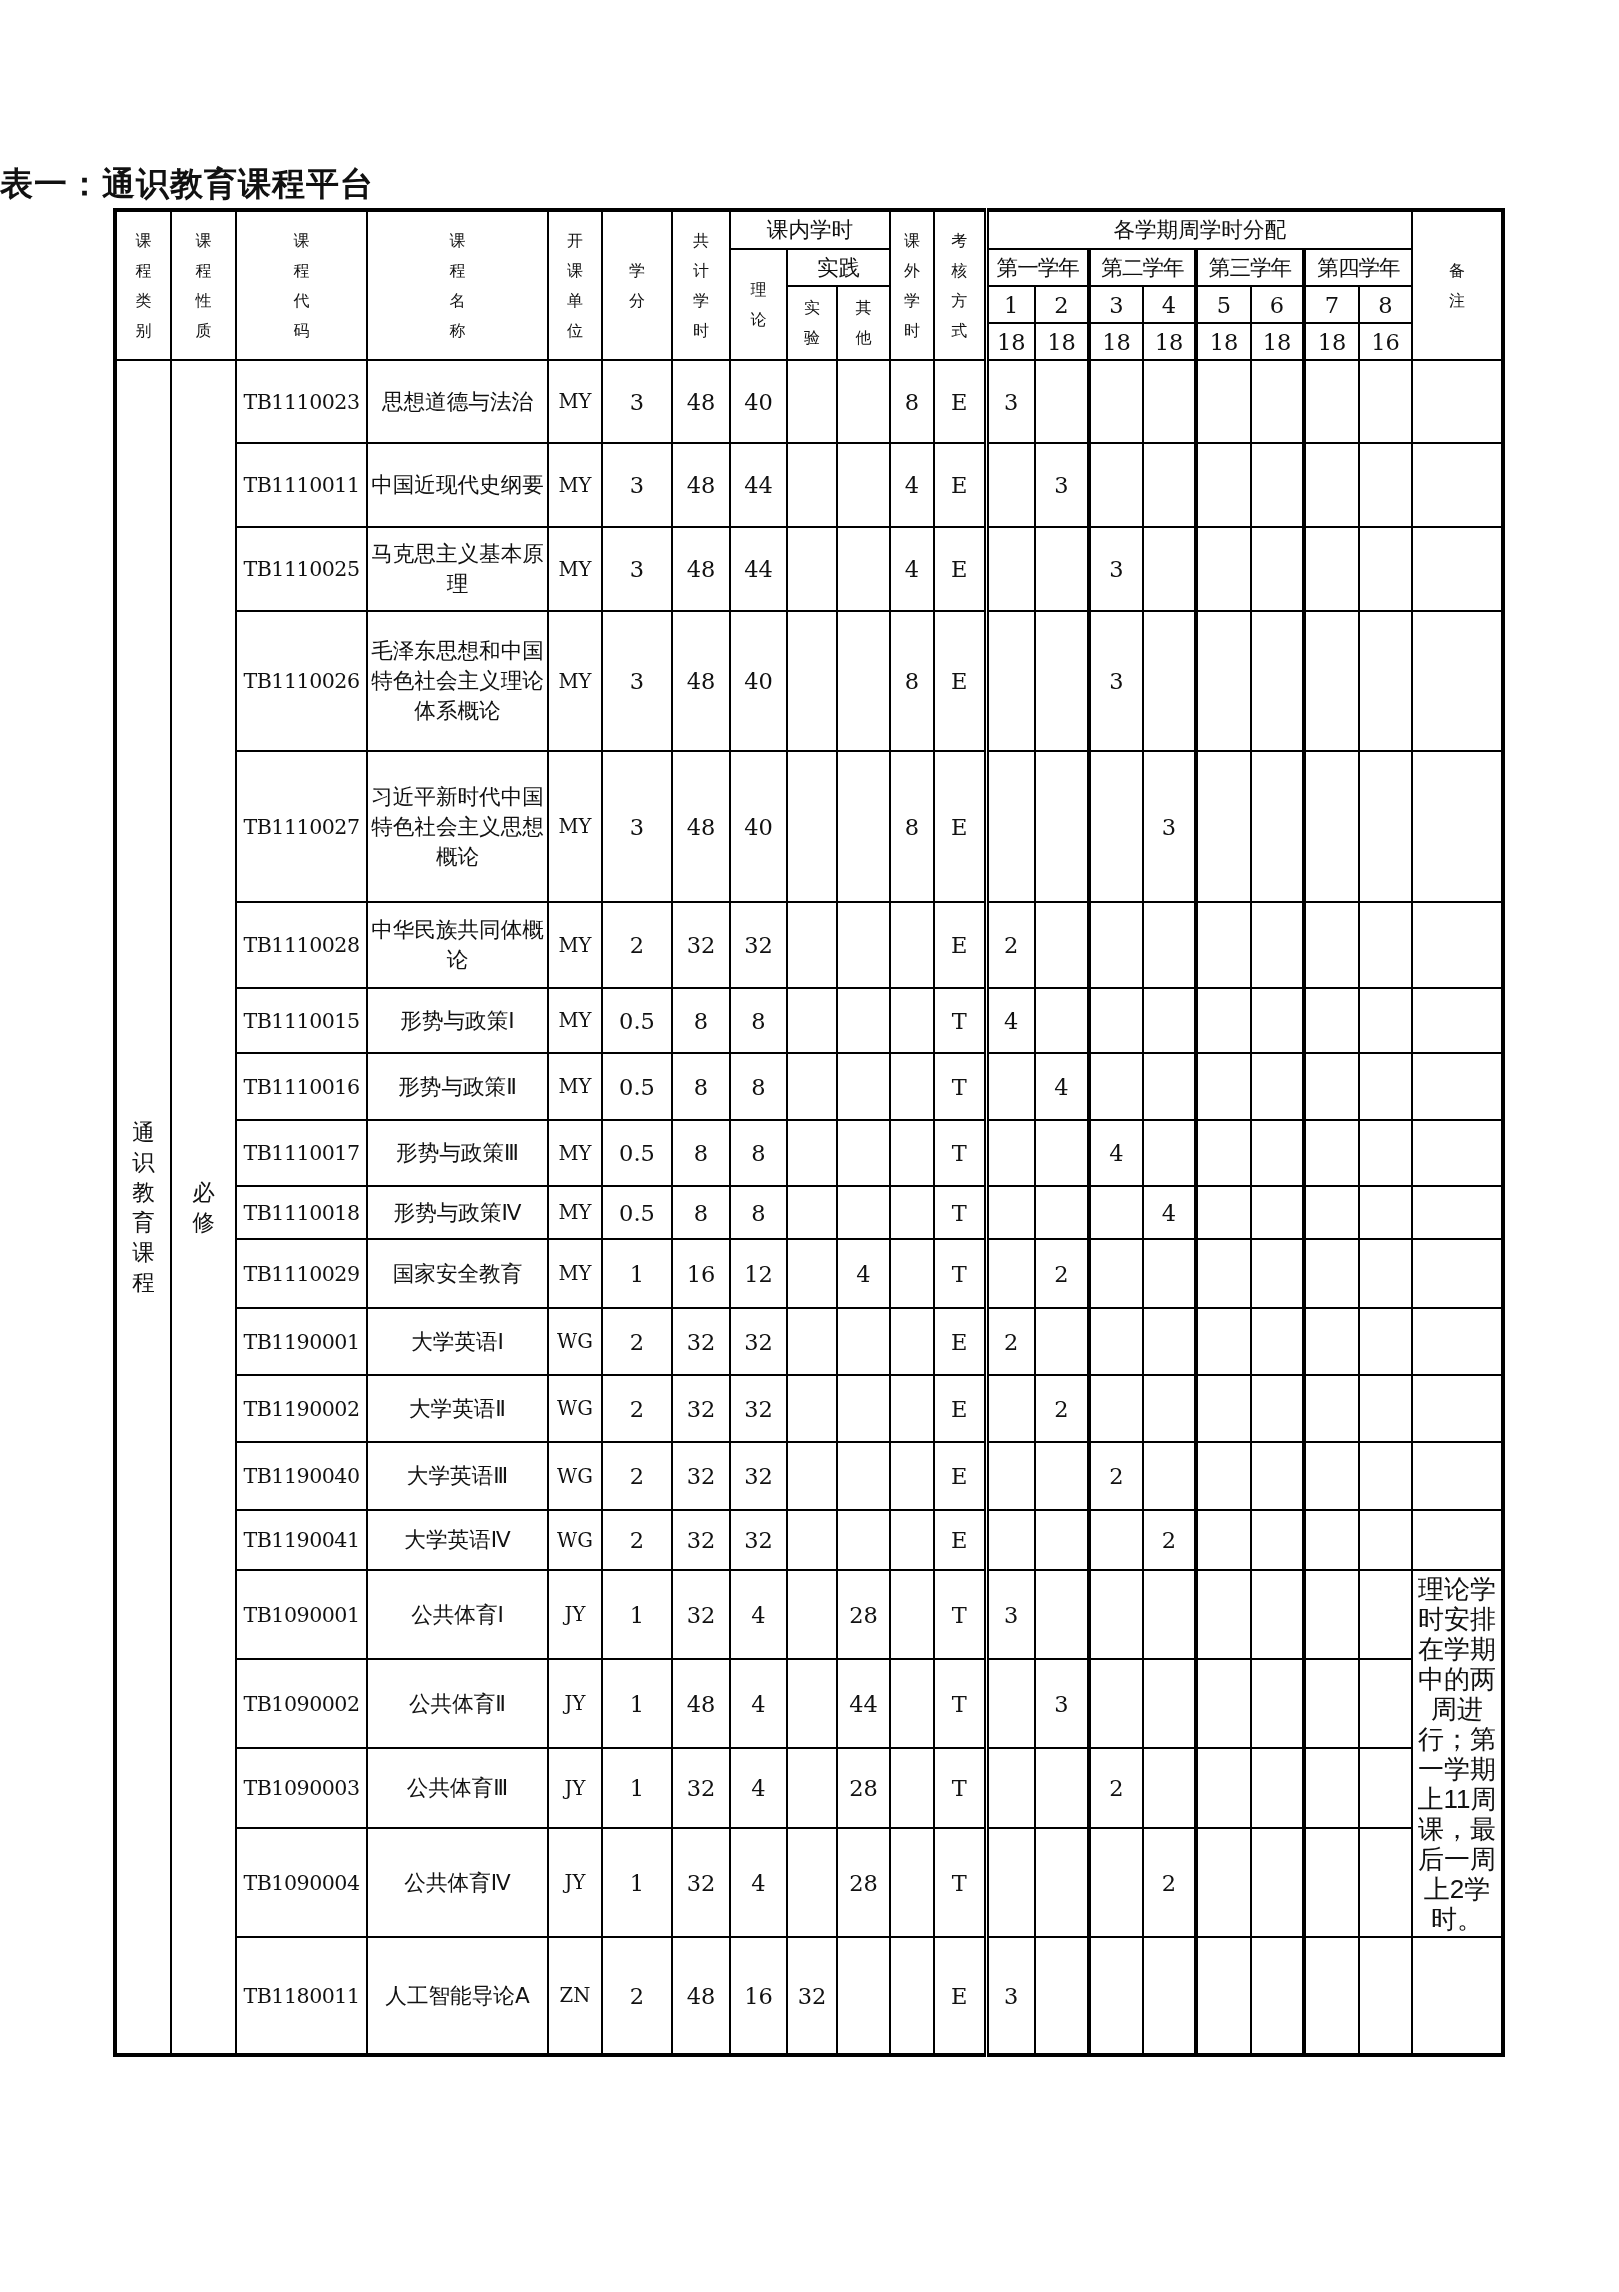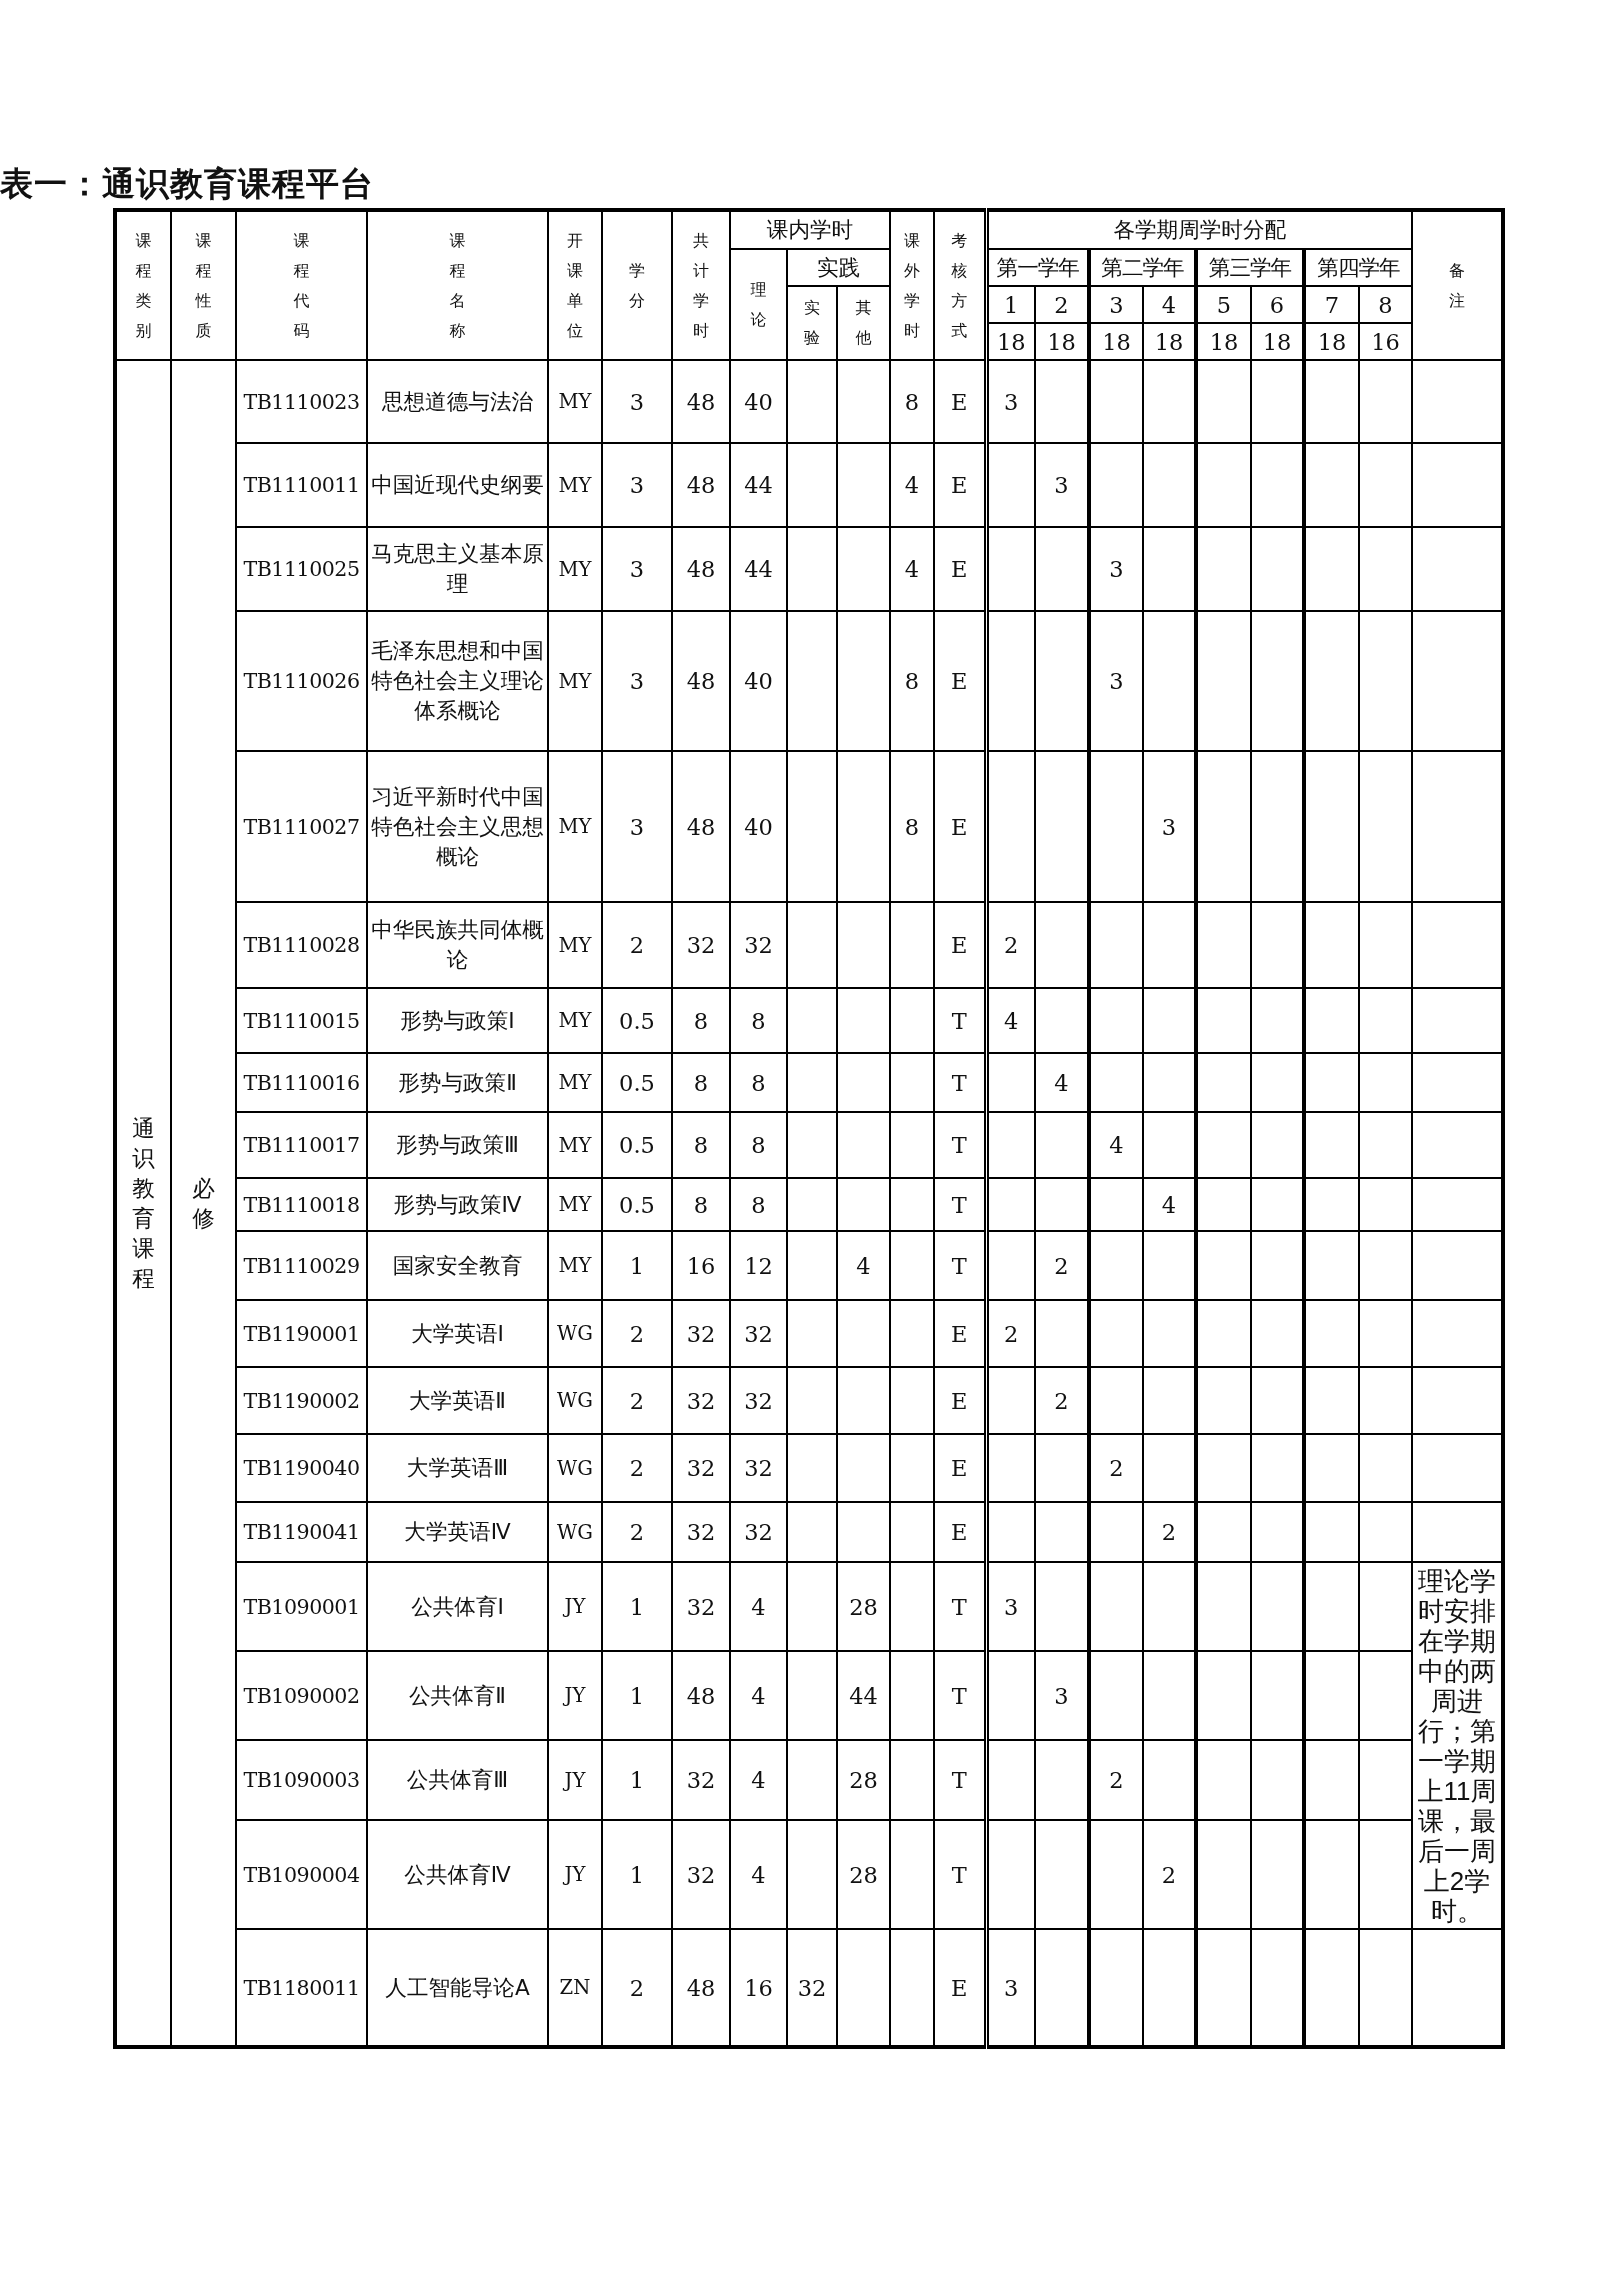--- a/index.html
+++ b/index.html
@@ -249,21 +249,21 @@
         <td class="num sem-sep">4</td>
         <td class="num"></td>
         <td class="num thick-l"></td>
         <td class="num"></td>
         <td class="num thick-l"></td>
         <td class="num"></td>
         <td class="num thick-l"></td>
         <td class="num"></td>
         <td></td>
       </tr>
-      <tr style="height: 59px;">
+      <tr style="height: 67px;">
         <td class="code">TB1110016</td>
         <td class="name">形势与政策Ⅱ</td>
         <td class="unit">MY</td>
         <td class="num">0.5</td>
         <td class="num">8</td>
         <td class="num">8</td>
         <td class="num"></td>
         <td class="num"></td>
         <td class="num"></td>
         <td class="num">T</td>

